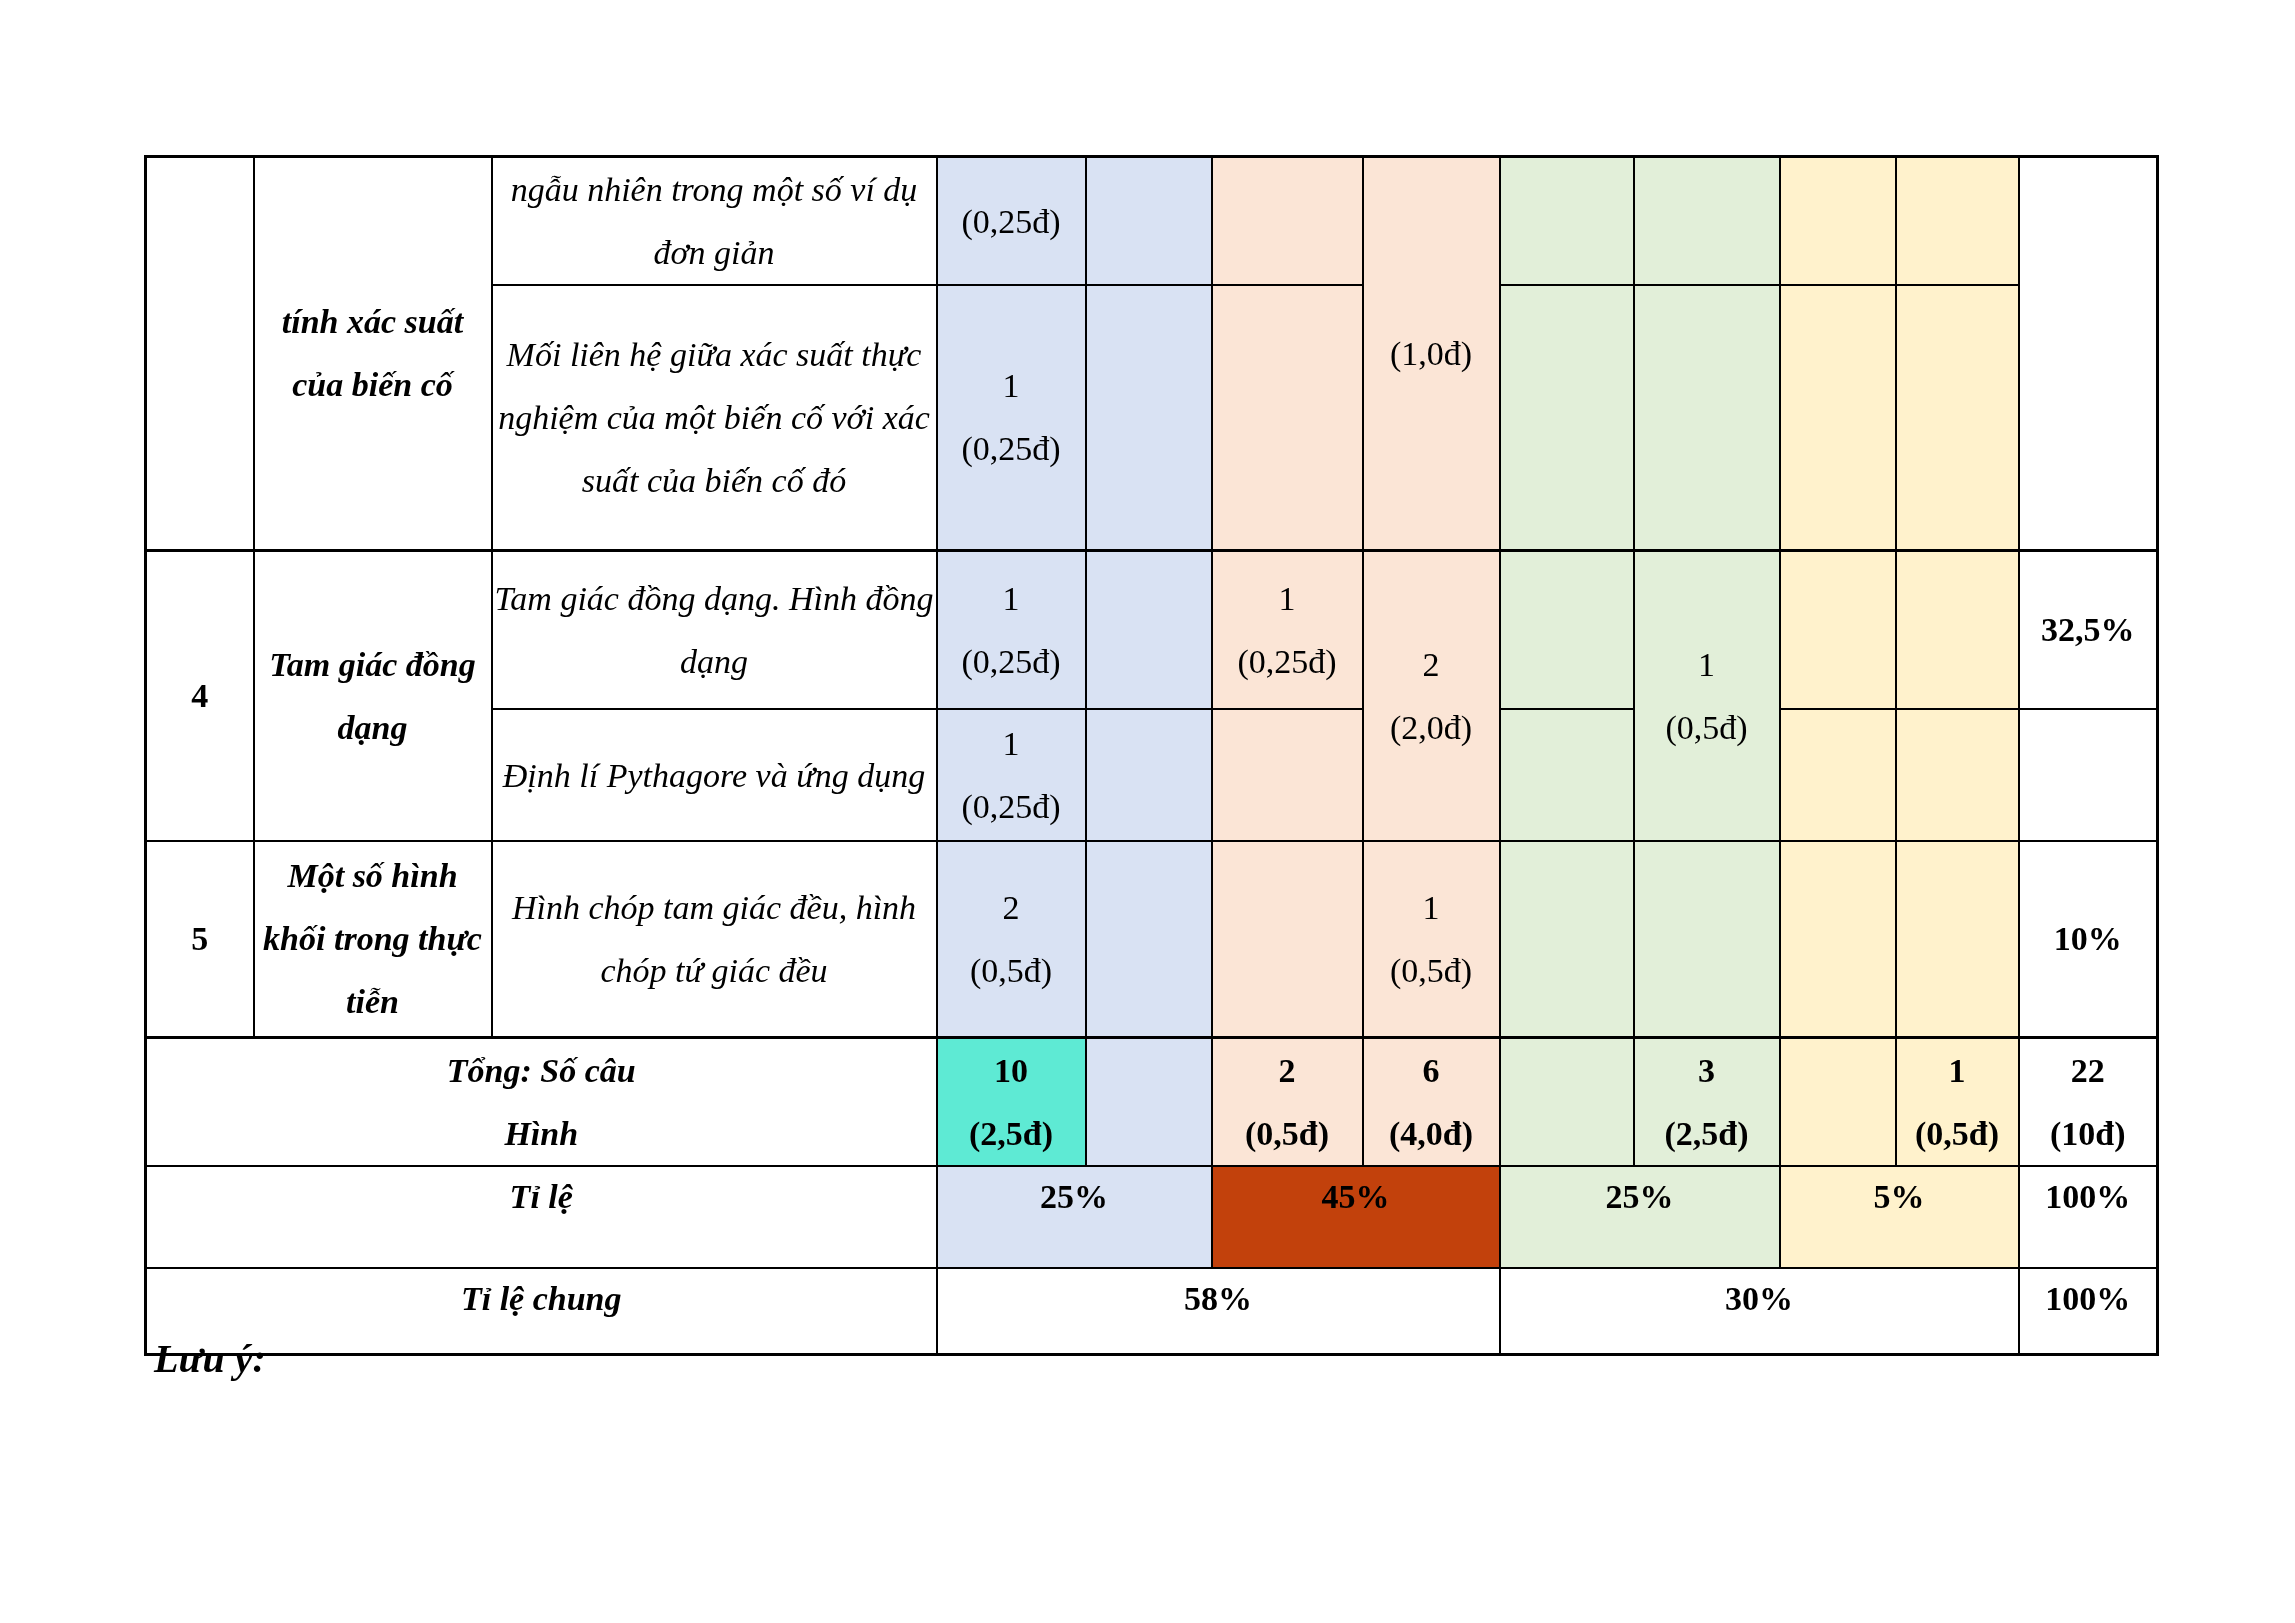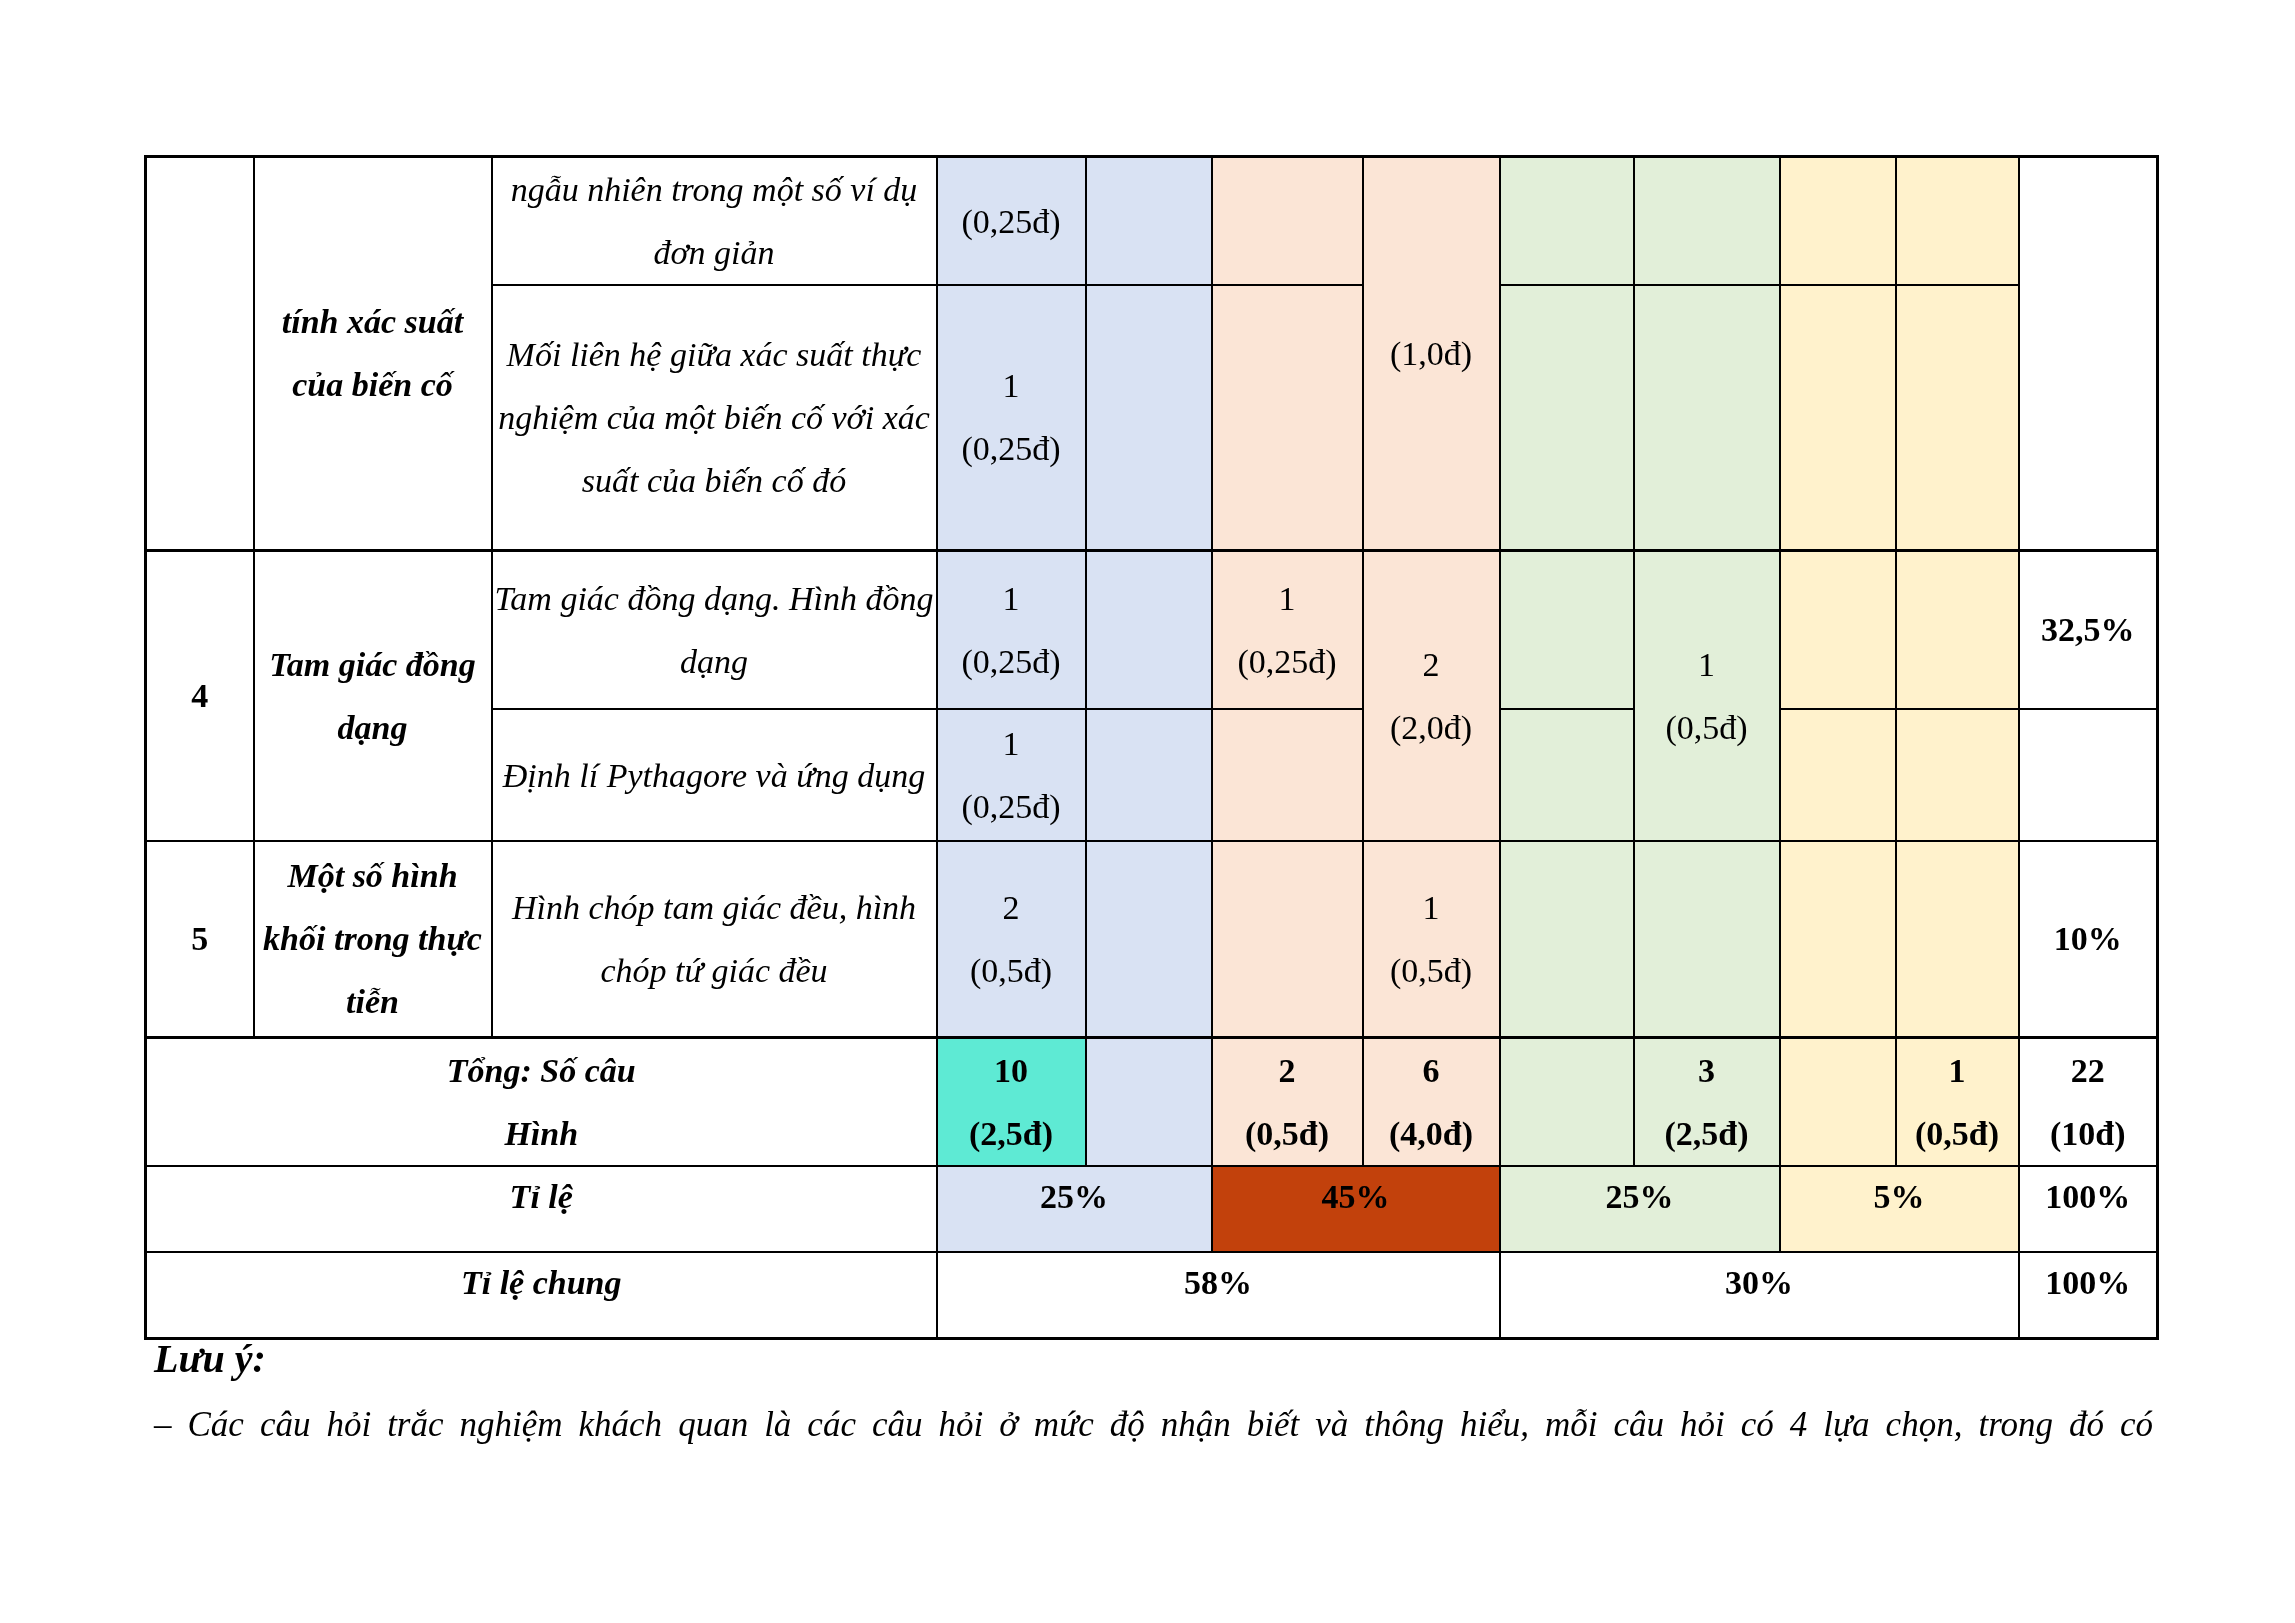--- a/index.html
+++ b/index.html
@@ -194,35 +194,34 @@
       <td style="background-color: rgb(226, 239, 217);"></td>
       <td class="sum" style="background-color: rgb(226, 239, 217);">3
 (2,5đ)</td>
       <td style="background-color: rgb(255, 242, 204);"></td>
       <td class="sum" style="background-color: rgb(255, 242, 204);">1
 (0,5đ)</td>
       <td class="sum">22
 (10đ)</td>
     </tr>
 
-    <tr style="height:86px" class="row-ratio">
+    <tr style="height:102px" class="row-ratio">
       <td colspan="3" class="ratio-label">Tỉ lệ</td>
       <td colspan="2" class="pct" style="background-color: rgb(217, 226, 243);">25%</td>
       <td colspan="2" class="pct" style="background-color: #c2410c;">45%</td>
       <td colspan="2" class="pct" style="background-color: rgb(226, 239, 217);">25%</td>
       <td colspan="2" class="pct" style="background-color: rgb(255, 242, 204);">5%</td>
       <td class="pct">100%</td>
     </tr>
 
     <tr style="height:87px" class="row-ratio-overall">
       <td colspan="3" class="ratio-label">Tỉ lệ chung</td>
       <td colspan="4" class="pct">58%</td>
       <td colspan="4" class="pct">30%</td>
       <td class="pct">100%</td>
     </tr>
   </tbody>
     </table>
 
   <div class="notes-heading">Lưu ý:</div>
-  <div class="notes-line">– Các câu hỏi trắc nghiệm khách quan là các câu hỏi ở mức độ nhận biết và thông hiểu, mỗi câu hỏi có 4 lựa chọn, trong đó có</div>
 
 </div>
 
 
 </body></html>

